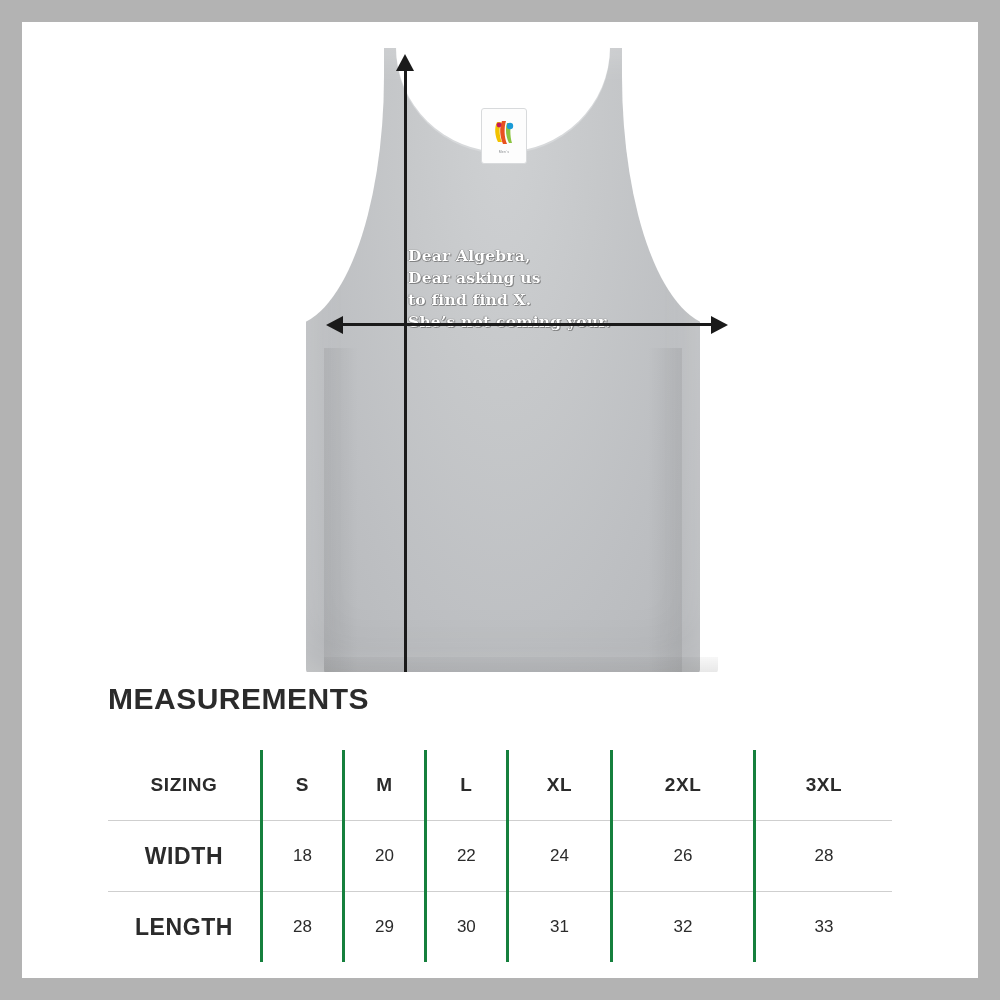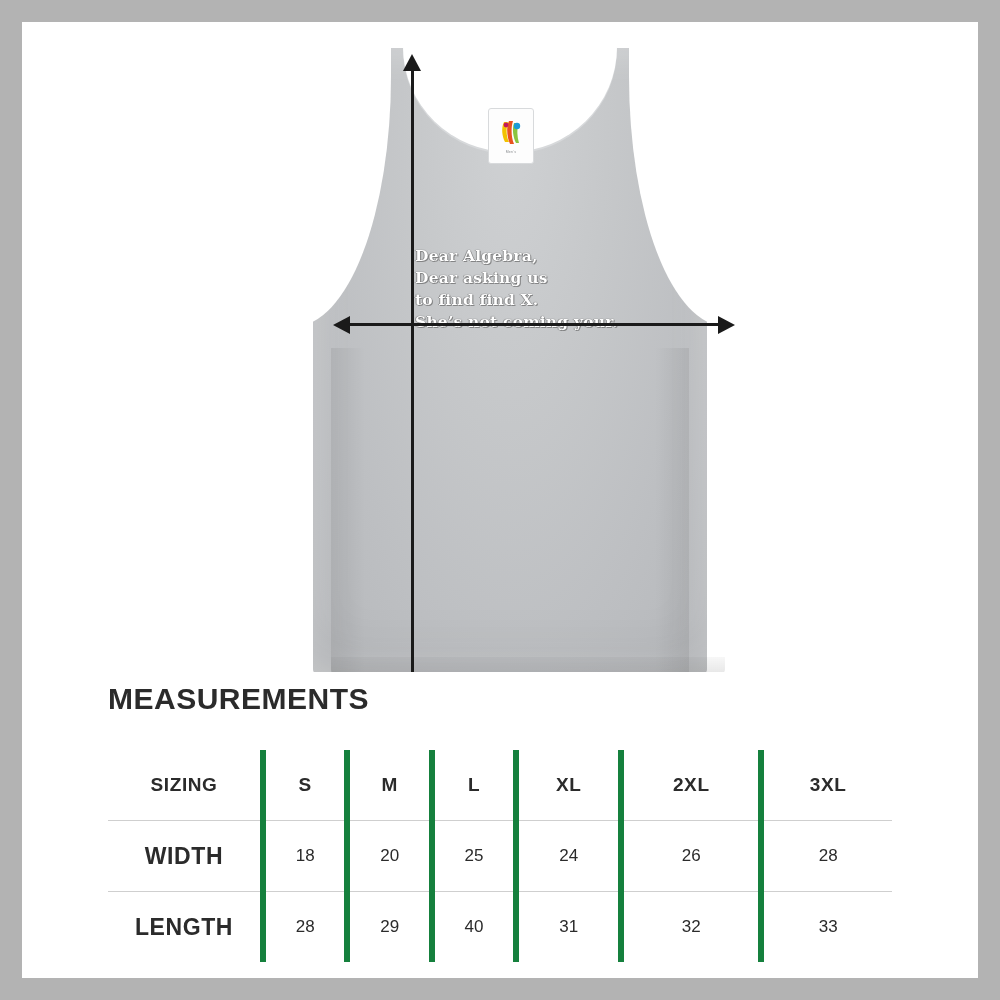--- a/index.html
+++ b/index.html
@@ -24,21 +24,21 @@
     left: 22px;
     top: 22px;
     width: 956px;
     height: 956px;
     background: #ffffff;
   }
 
   
   #garment-area {
     position: absolute;
-    left: 8px;
+    left: 1px;
     top: 0;
     width: 956px;
     height: 650px;
     overflow: hidden;
     border-radius: 15px;
   }
   .tank {
     position: absolute;
     left: 265px;
     top: 8px;
@@ -215,21 +215,21 @@
   #size-table {
     position: absolute;
     left: 86px;
     top: 728px;
     width: 784px;
     border-collapse: collapse;
     color: #2b2b2b;
   }
   #size-table td, #size-table th {
     border-bottom: 1px solid #cfcfcf;
-    border-right: 6px solid #15803d;
+    border-right: 3px solid #15803d;
     text-align: center;
     height: 68px;
     font-weight: normal;
     font-size: 17px;
   }
   #size-table tr td:last-child,
   #size-table tr th:last-child {
     border-right: none;
   }
   #size-table tr:last-child td {
@@ -311,30 +311,30 @@
           <th>XL</th>
           <th>2XL</th>
           <th>3XL</th>
         </tr>
       </thead>
       <tbody>
         <tr>
           <td class="rowhead">WIDTH</td>
           <td>18</td>
           <td>20</td>
-          <td>25</td>
+          <td>22</td>
           <td>24</td>
           <td>26</td>
           <td>28</td>
         </tr>
         <tr>
           <td class="rowhead">LENGTH</td>
           <td>28</td>
           <td>29</td>
-          <td>40</td>
+          <td>30</td>
           <td>31</td>
           <td>32</td>
           <td>33</td>
         </tr>
       </tbody>
     </table>
 
   </div>
 </div>
 

